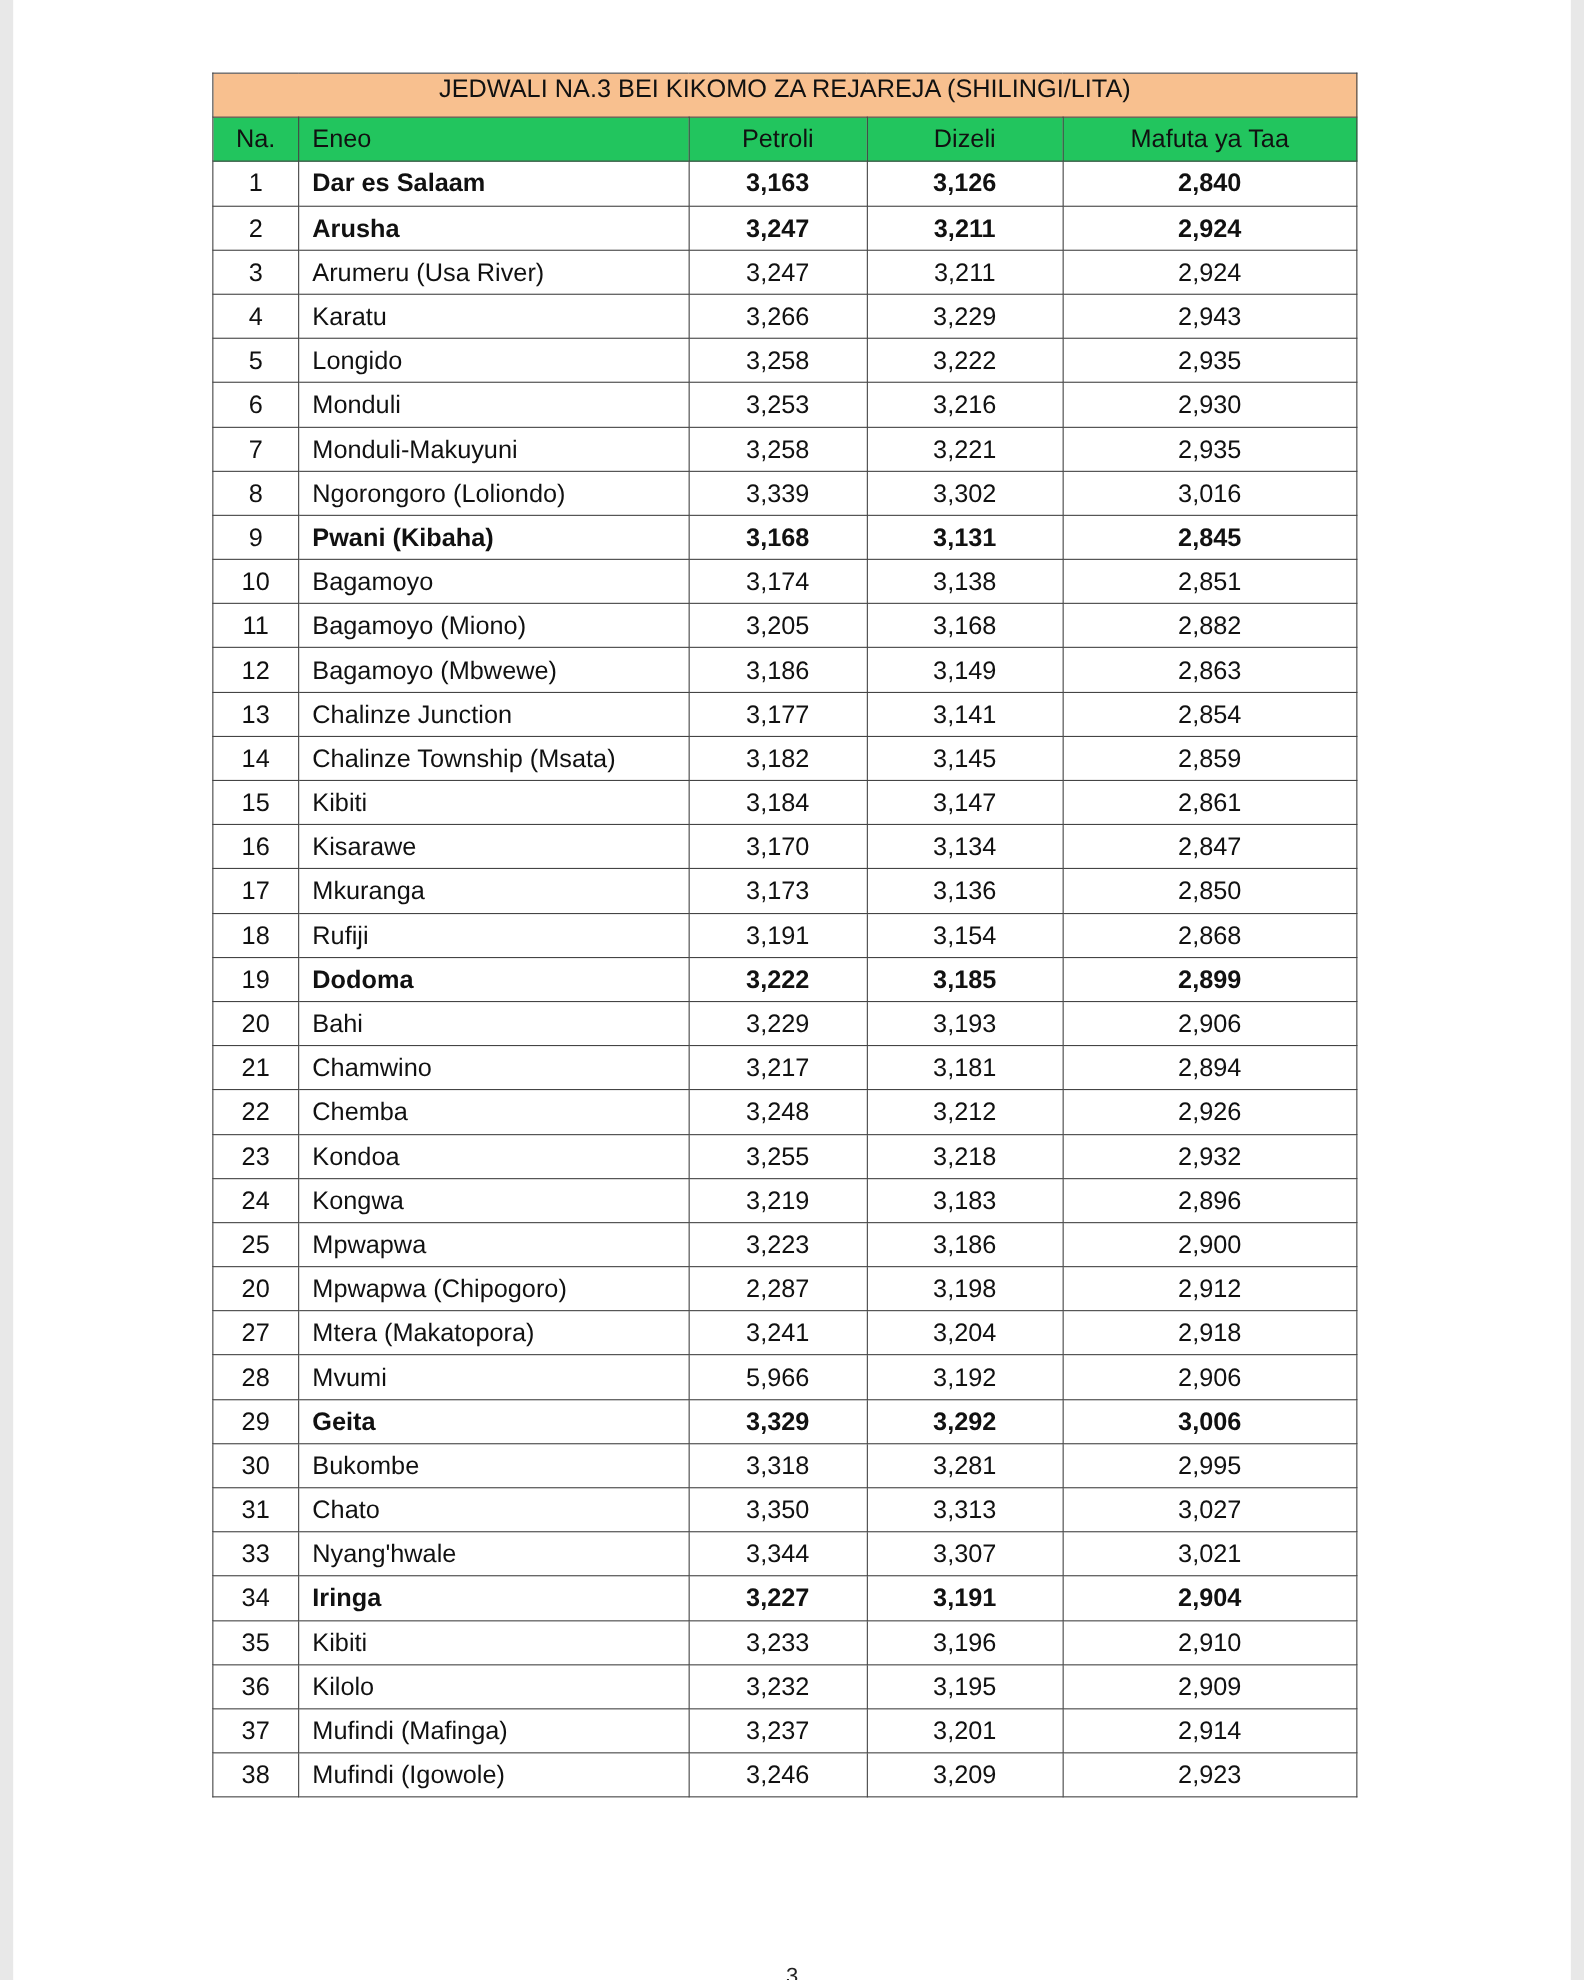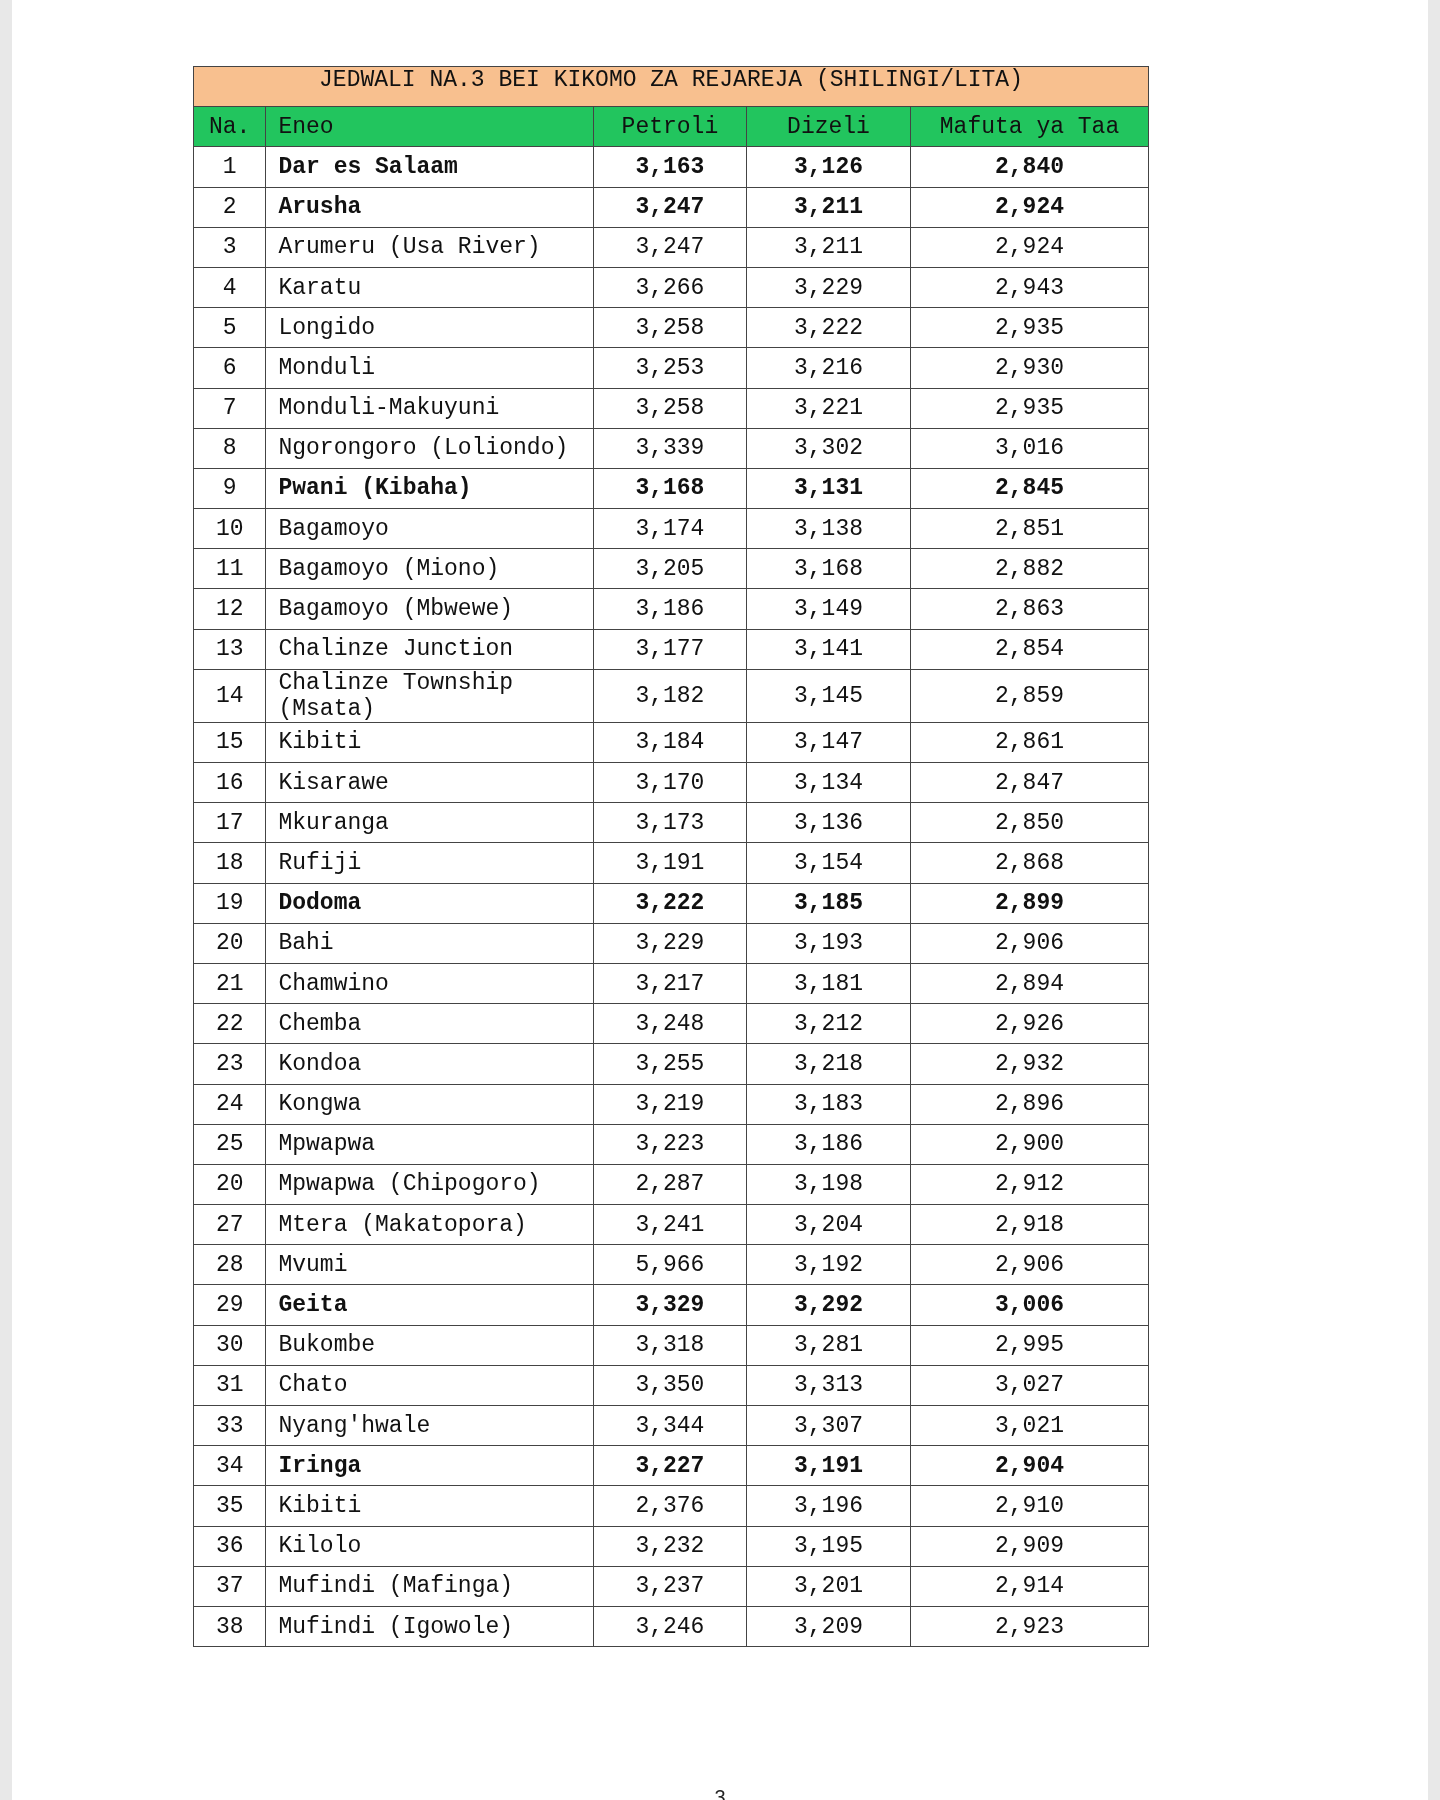--- a/index.html
+++ b/index.html
@@ -16,24 +16,23 @@
       left: 12px;
       top: 0;
       width: 1416px;
       height: 1800px;
       background: #ffffff;
     }
     table.fuel {
       position: absolute;
       left: 181px;
       top: 66px;
-      width: 956px;
+      width: 1041px;
       border-collapse: collapse;
       color: #111;
-      font-family: Liberation Mono, monospace;
     }
     table.fuel td, table.fuel th {
       border: 1.5px solid #444;
       padding: 0;
       height: 39.2px;
       font-size: 23px;
       font-weight: normal;
     }
     .title-row th {
       background: #f8c08f;
@@ -310,21 +309,21 @@
         <tr class="bold">
           <td class="c-no">34</td>
           <td class="c-name">Iringa</td>
           <td class="c-pet">3,227</td>
           <td class="c-diz">3,191</td>
           <td class="c-maf">2,904</td>
         </tr>
         <tr>
           <td class="c-no">35</td>
           <td class="c-name">Kibiti</td>
-          <td class="c-pet">2,376</td>
+          <td class="c-pet">3,233</td>
           <td class="c-diz">3,196</td>
           <td class="c-maf">2,910</td>
         </tr>
         <tr>
           <td class="c-no">36</td>
           <td class="c-name">Kilolo</td>
           <td class="c-pet">3,232</td>
           <td class="c-diz">3,195</td>
           <td class="c-maf">2,909</td>
         </tr>

